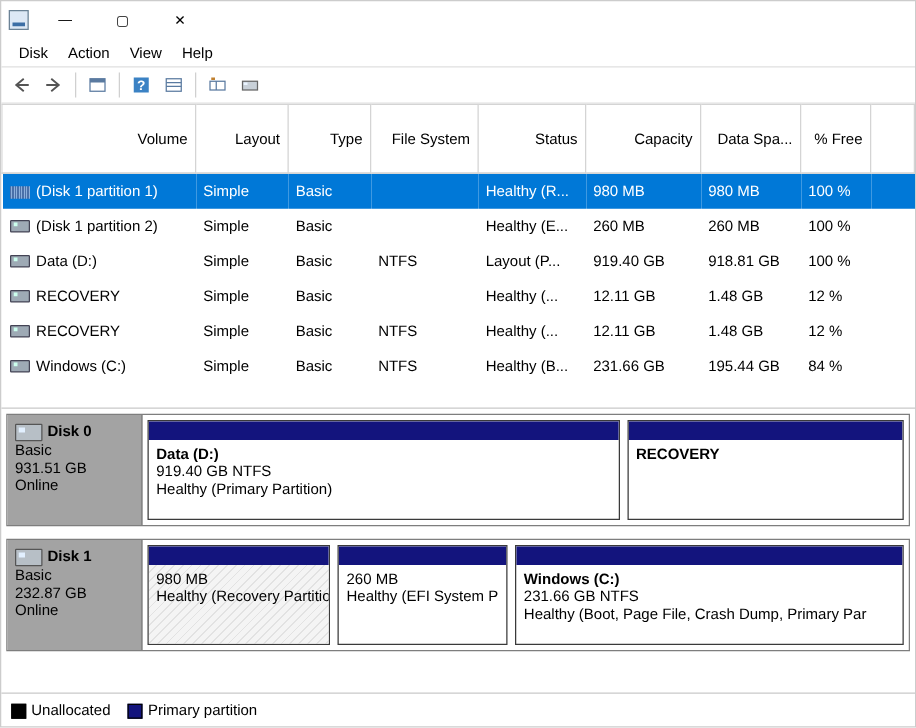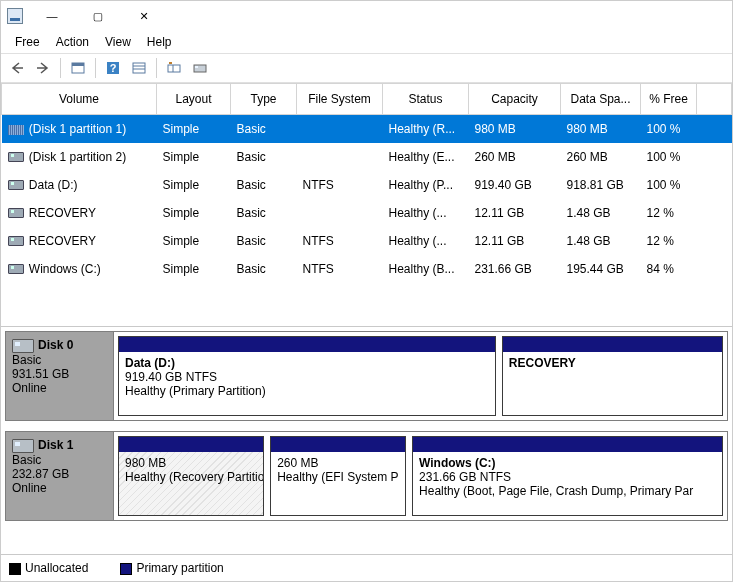--- a/index.html
+++ b/index.html
@@ -18,21 +18,21 @@
 
   
   .toolbar { display: flex; align-items: center; padding: 2px 4px; border-top: 1px solid #e0e0e0; border-bottom: 1px solid #e0e0e0; gap: 2px; min-height: 28px; }
   .tb-btn { width: 24px; height: 24px; display: flex; align-items: center; justify-content: center; border: 1px solid transparent; }
   .tb-sep { width: 1px; height: 20px; background: #d0d0d0; margin: 0 3px; }
   .tb-btn svg { display:block; }
 
   
   .listpane { flex: 0 0 244px; overflow: hidden; border-bottom: 1px solid #c9c9c9; display:flex; flex-direction:column;}
   table { border-collapse: collapse; width: 100%; table-layout: fixed; }
-  th { text-align: center; font-weight: normal; padding: 8px 6px; border: 1px solid #d4d4d4; background: #fff; font-size: 12px; height: 22px; white-space: nowrap; overflow: hidden;}
+  th { text-align: right; font-weight: normal; padding: 20px 6px; border: 1px solid #d4d4d4; background: #fff; font-size: 12px; height: 22px; white-space: nowrap; overflow: hidden;}
   td { padding: 1px 6px; height: 28px; white-space: nowrap; overflow: hidden; font-size: 12px; }
   tr.selected td { background: #0078d7; color: #fff; }
   .volicon { display:inline-block; width:16px; height:10px; vertical-align:middle; margin-right:2px; position:relative;}
   .volicon.stripe { background: repeating-linear-gradient(90deg,#4a70a8 0 1px,#8cb0dc 1px 2px);}
   .volicon.drive { background:#9eaab5; border:1px solid #445; border-radius:1px;}
   .volicon.drive::after{content:"";position:absolute;left:2px;top:1px;width:3px;height:3px;background:#cfe;}
 
   
   .diskpane { flex: 1 1 auto; overflow: hidden; padding: 4px; }
   .diskrow { display: flex; border: 1px solid #7e7e7e; margin-bottom: 10px; min-height: 90px; }
@@ -41,37 +41,37 @@
   .diskhead .dicon { display:inline-block;width:22px;height:14px;vertical-align:middle;margin-right:4px;background:#b7bfc6;border:1px solid #555;border-radius:1px; position:relative;}
   .diskhead .dicon::after{content:"";position:absolute;left:2px;top:2px;width:5px;height:4px;background:#e2f0ff;}
   .diskparts { flex: 1; display: flex; gap: 6px; padding: 4px; }
   .part { border: 1px solid #3a3a3a; display:flex; flex-direction: column; overflow:hidden;}
   .part .pbar { height: 15px; background: #13147d; }
   .part .pbody { padding: 4px 6px; flex:1; font-size: 12px; white-space: nowrap; overflow:hidden;}
   .part .pname { font-weight: bold; }
   .part.hatched .pbody { background: repeating-linear-gradient(135deg,#f4f4f4 0 4px,#e2e2e2 4px 5px); }
 
   
-  .legend { border-top: 1px solid #c9c9c9; padding: 6px 8px; display:flex; gap:32px; align-items:center; font-size:12px;}
+  .legend { border-top: 1px solid #c9c9c9; padding: 6px 8px; display:flex; gap:14px; align-items:center; font-size:12px;}
   .swatch { display:inline-block; width:12px; height:12px; margin-right:4px; vertical-align:middle; border:1px solid #000;}
   .swatch.unalloc { background:#000; }
   .swatch.primary { background:#13147d; }
 </style>
 </head>
 <body>
 
 <div class="titlebar">
   <div class="appicon"></div>
   <div class="winbtn">—</div>
   <div class="winbtn">▢</div>
   <div class="winbtn">✕</div>
 </div>
 
 <div class="menubar">
-  <div class="menuitem">Free</div>
+  <div class="menuitem">Disk</div>
   <div class="menuitem">Action</div>
   <div class="menuitem">View</div>
   <div class="menuitem">Help</div>
 </div>
 
 <div class="toolbar">
   <div class="tb-btn">
     <svg width="16" height="16">
         <path d="M10 3 L4 8 L10 13 M4 8 H14" stroke="#555" fill="none" stroke-width="1.5"></path>
       </svg>
@@ -165,21 +165,21 @@
           <td><span>260 MB</span></td>
           <td><span>260 MB</span></td>
           <td><span>100 %</span></td>
           <td></td>
         </tr>
         <tr>
           <td><span class="volicon drive"></span> <span>Data (D:)</span></td>
           <td><span>Simple</span></td>
           <td><span>Basic</span></td>
           <td><span>NTFS</span></td>
-          <td><span>Healthy (P...</span></td>
+          <td><span>Layout (P...</span></td>
           <td><span>919.40 GB</span></td>
           <td><span>918.81 GB</span></td>
           <td><span>100 %</span></td>
           <td></td>
         </tr>
         <tr>
           <td><span class="volicon drive"></span> <span>RECOVERY</span></td>
           <td><span>Simple</span></td>
           <td><span>Basic</span></td>
           <td><span></span></td>

